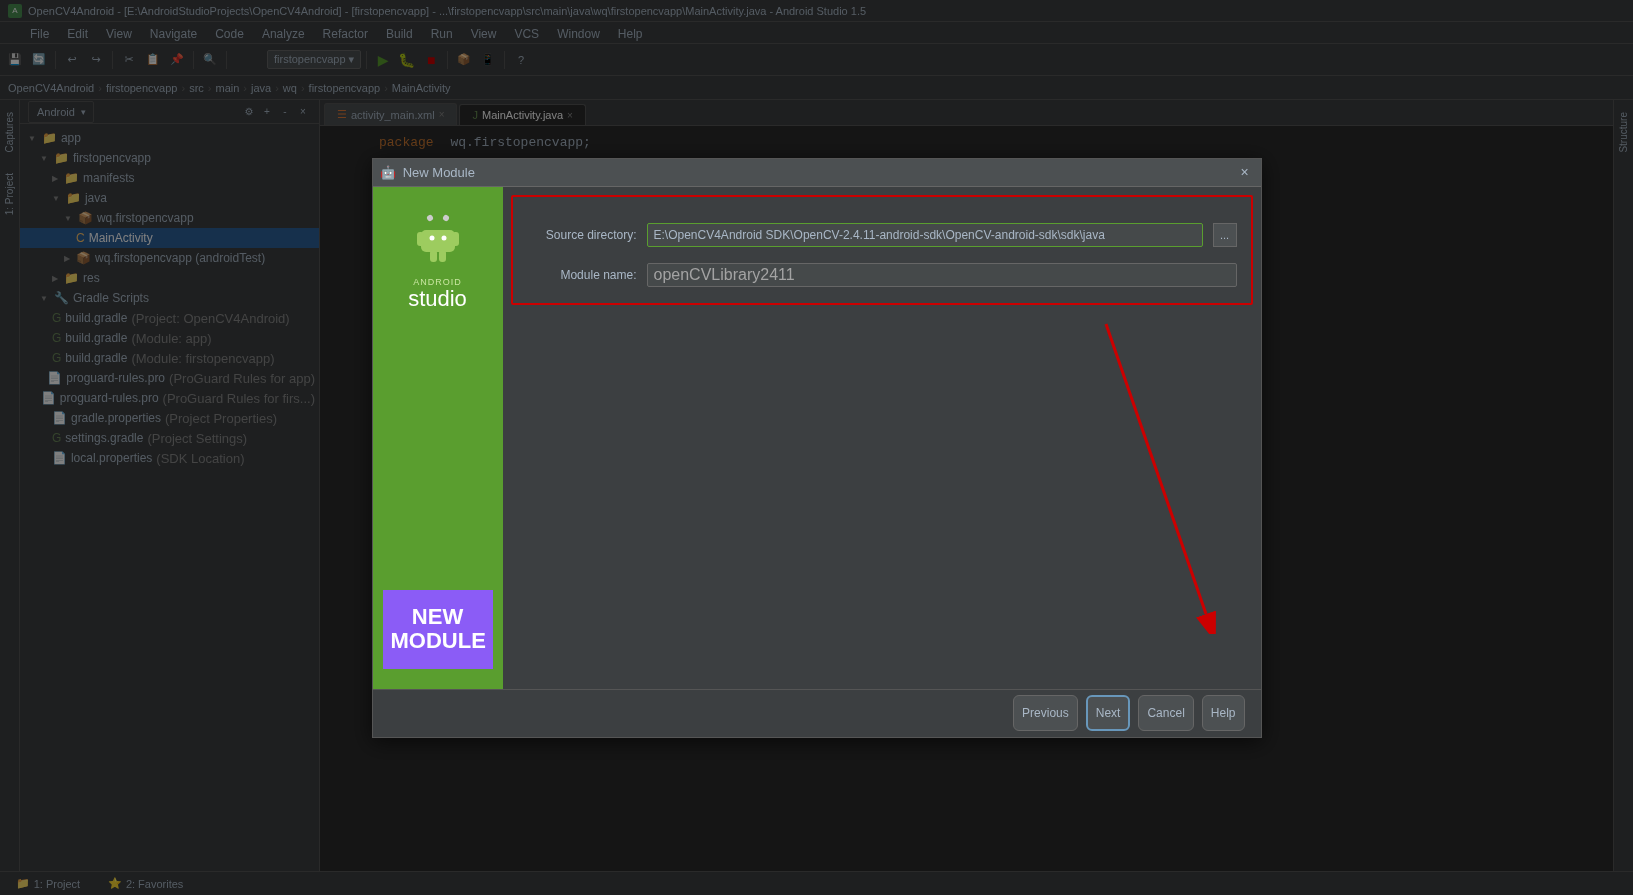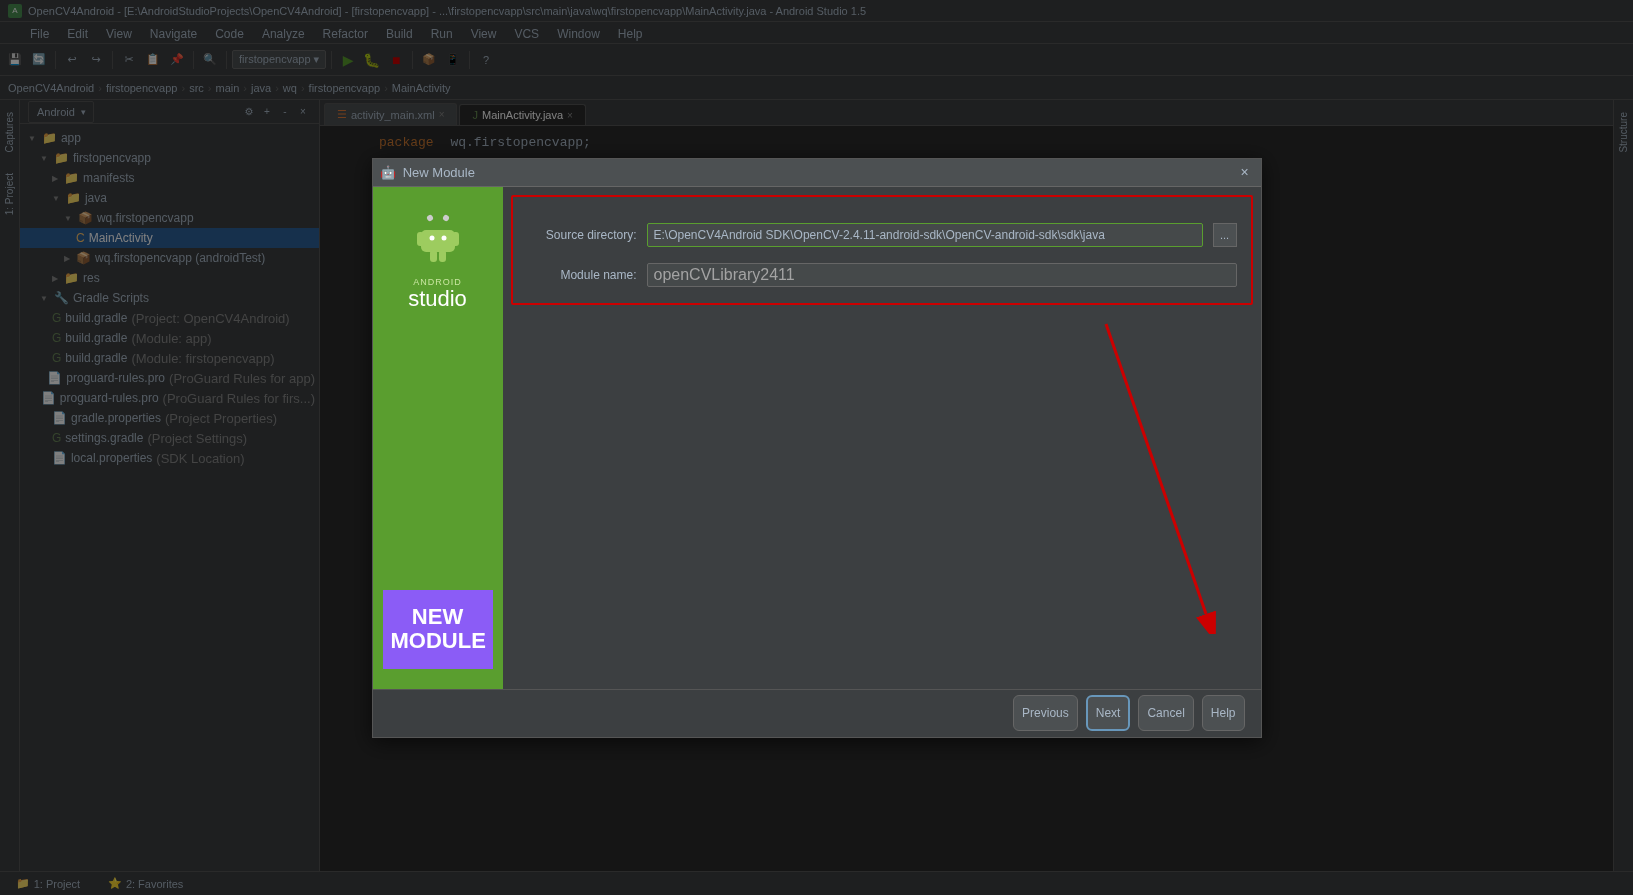--- a/index.html
+++ b/index.html
@@ -76,20 +76,21 @@
       background: #4c5052;
       border: 1px solid #666;
       border-radius: 2px;
       padding: 2px 6px;
       color: #a9b7c6;
       font-size: 11px;
       display: flex;
       align-items: center;
       gap: 4px;
       cursor: pointer;
+      margin-left: 35px;
     }
 
     
     .breadcrumb-bar {
       background: #3c3f41;
       height: 24px;
       display: flex;
       align-items: center;
       padding: 0 8px;
       border-bottom: 1px solid #555;

